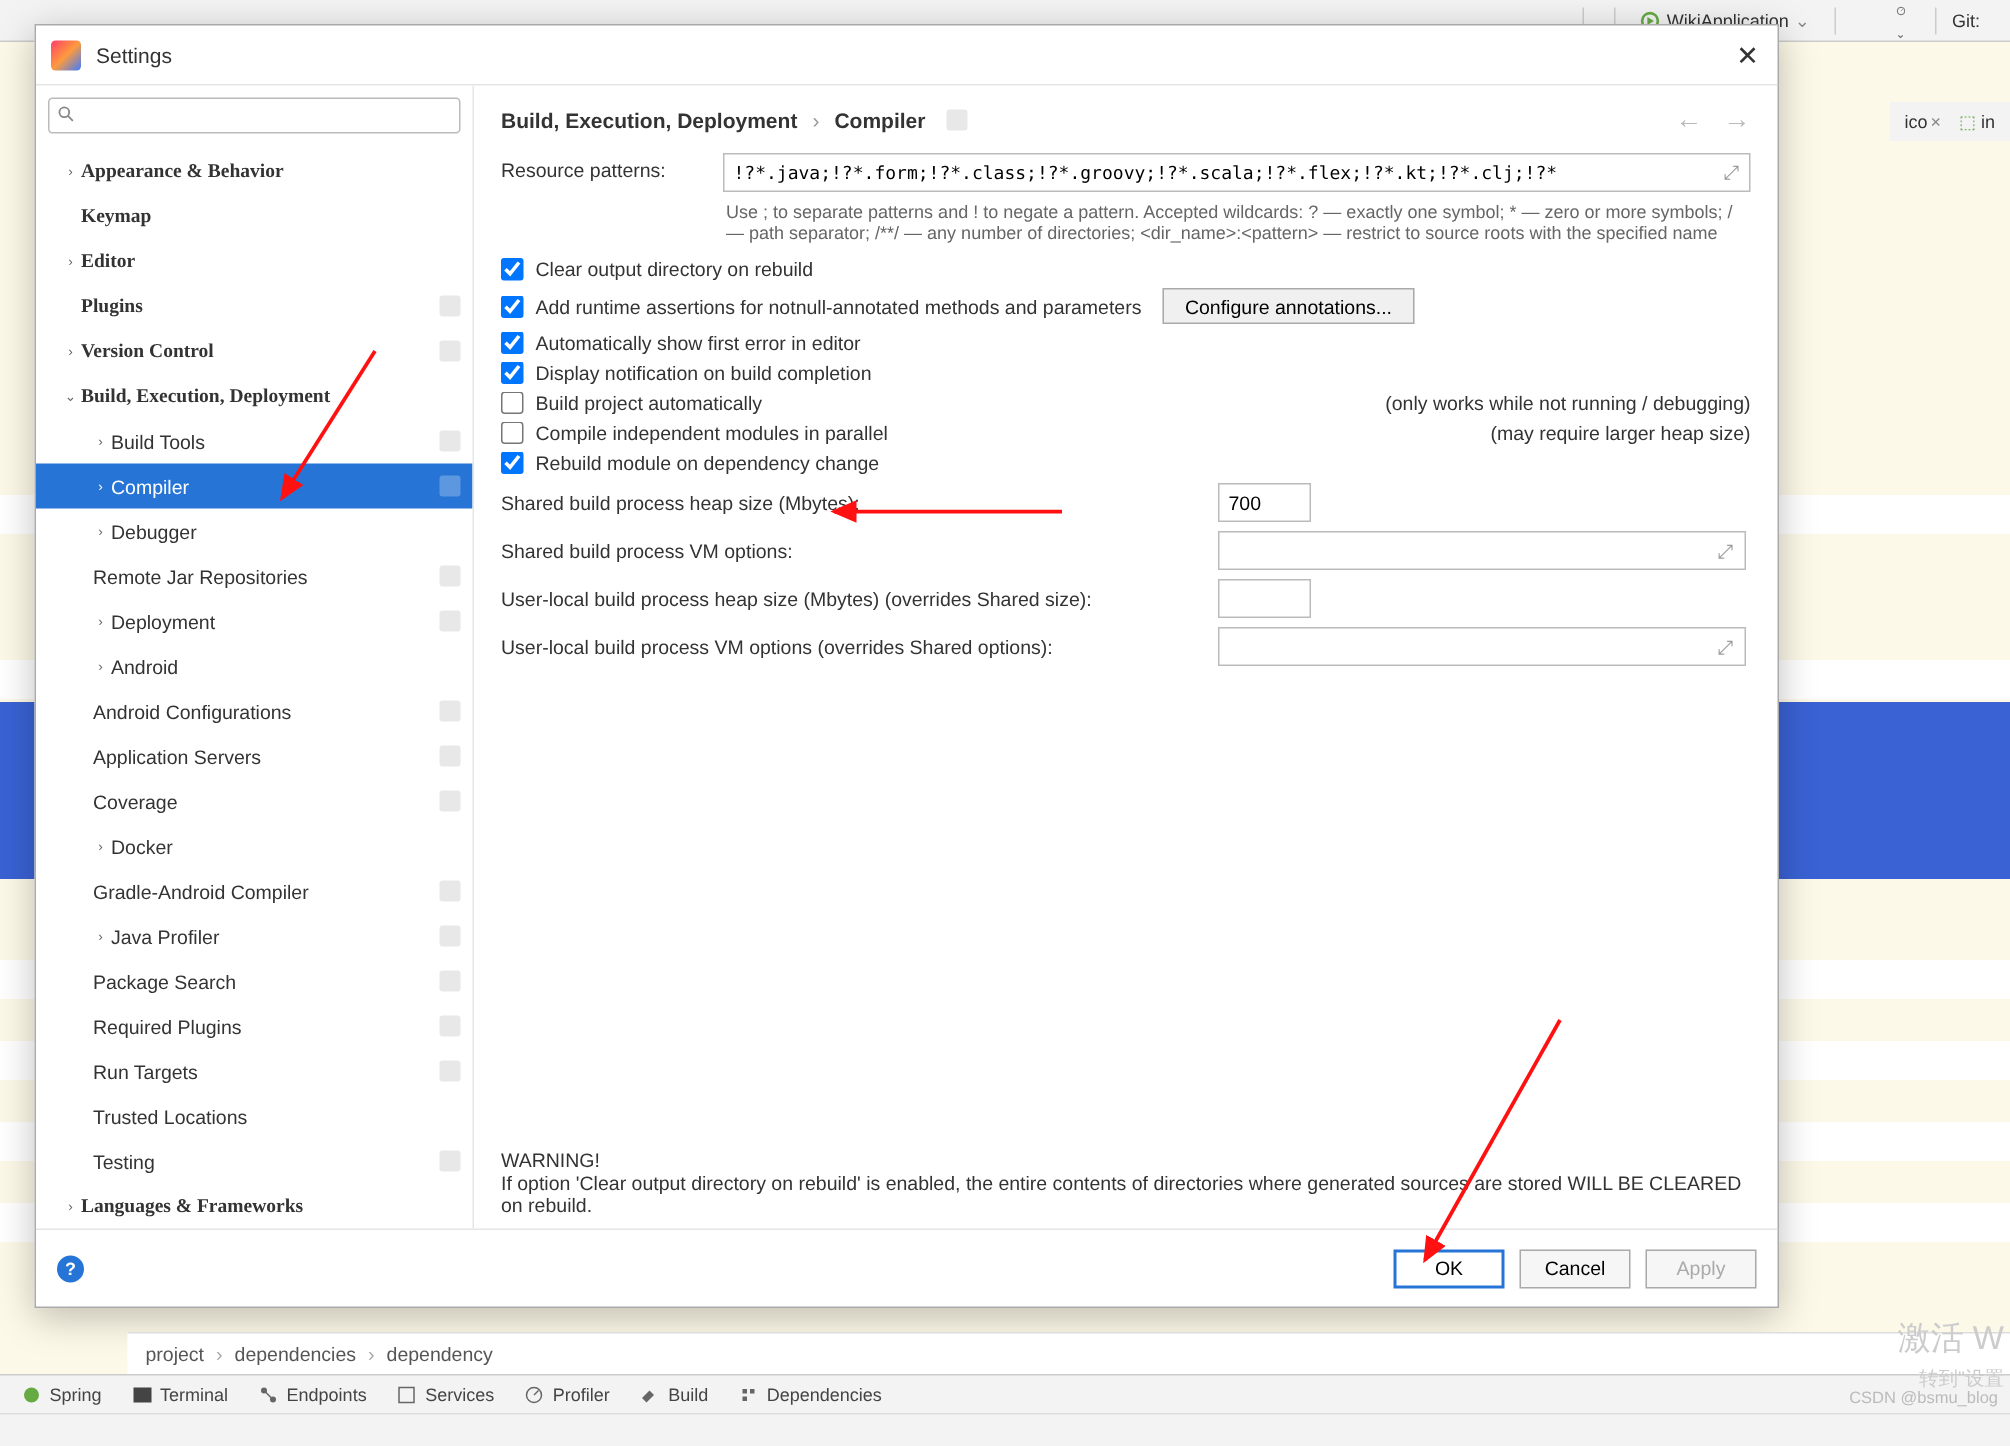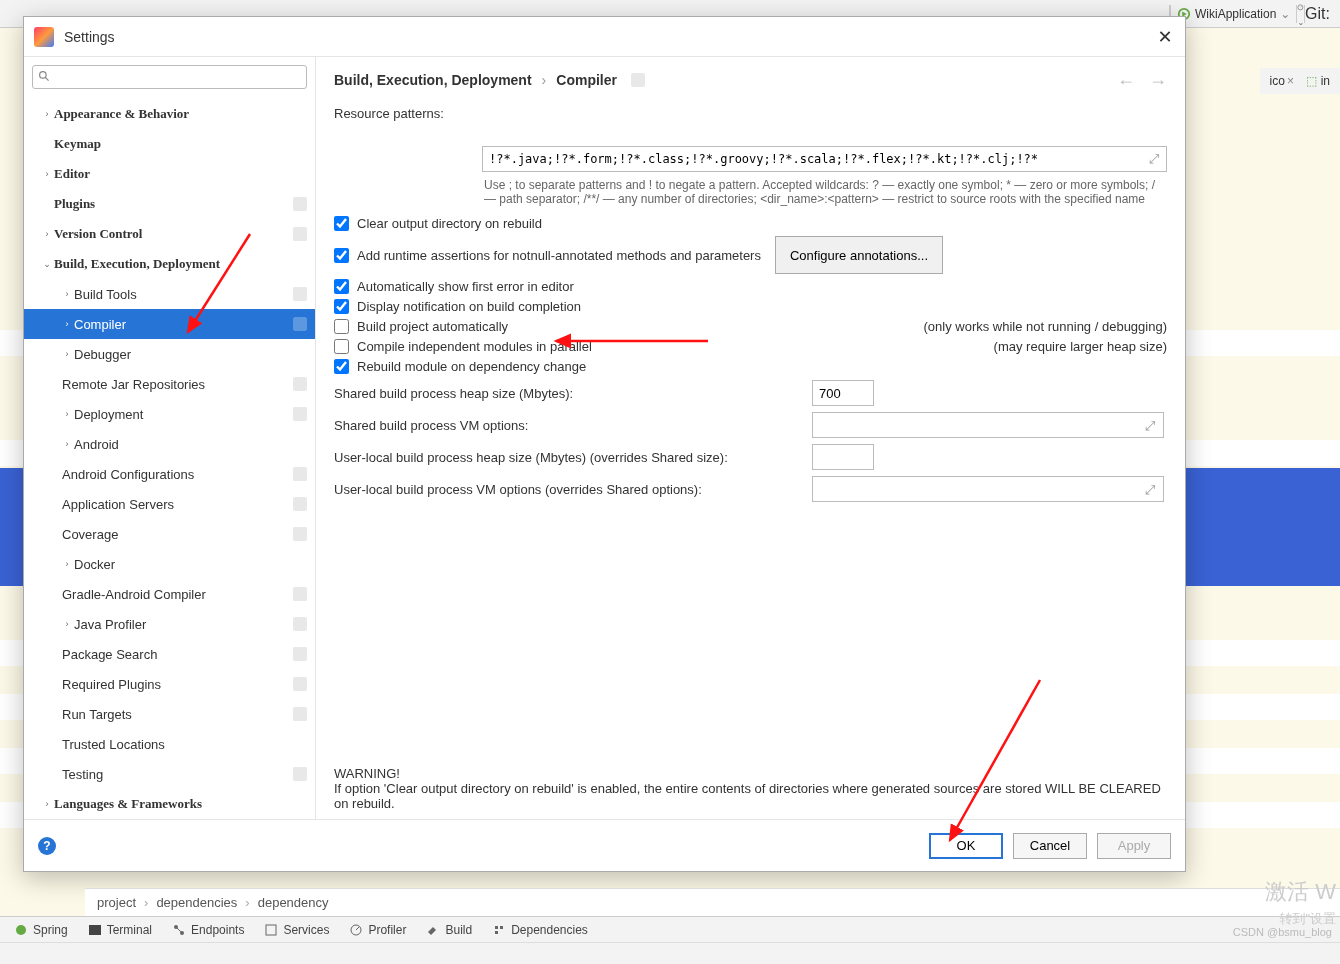--- a/index.html
+++ b/index.html
@@ -1,21 +1,21 @@
 <!DOCTYPE html>
 <html><head>
 <meta charset="utf-8">
 <style>
 * { box-sizing: border-box; margin: 0; padding: 0; }
 body { font-family: "Segoe UI", Arial, sans-serif; font-size: 13px; background: #fdf9e8; color: #333; width: 1340px; height: 964px; overflow: hidden; position: relative; }
 
 
 .bg-stripe { position:absolute; left:0; right:0; height:26px; background:#fff; }
 .bg-stripe.blue { background:#3a62d4; }
-.toolbar { position:absolute; top:0; left:0; right:0; height:28px; background:#f3f3f3; border-bottom:1px solid #ccc; display:flex; align-items:center; justify-content:flex-end; padding:0 10px; font-size:12px; }
+.toolbar { position:absolute; top:0; left:0; right:0; height:28px; background:#f3f3f3; border-bottom:1px solid #ccc; display:flex; align-items:center; justify-content:flex-end; gap:10px; padding:0 10px; font-size:12px; }
 .toolbar .sep { width:1px; height:18px; background:#ccc; }
 .run-config { display:flex; align-items:center; gap:4px; padding:2px 6px; }
 .run-config svg{width:14px;height:14px}
 .tab-strip { position:absolute; top:28px; right:0; height:26px; display:flex; align-items:center; gap:12px; padding:0 10px; font-size:12px; background:#f3f3f3;margin-top:40px; }
 .tab-close{color:#888;margin-left:2px}
 
 
 .dialog { position:absolute; top:16px; left:23px; width:1163px; height:856px; background:#fff; border:1px solid #aaa; box-shadow:0 6px 24px rgba(0,0,0,.25); display:flex; flex-direction:column;justify-content:space-between; }
 .titlebar { height:40px; display:flex; align-items:center; padding:0 10px; border-bottom:1px solid #e5e5e5; }
 .titlebar .app-icon { width:20px; height:20px; margin-right:10px; background:linear-gradient(135deg,#ff3d6a,#ff9a3d,#3d7bff); border-radius:3px; }
@@ -43,31 +43,31 @@
 .content { flex:1; display:flex; flex-direction:column; min-width:0; }
 .crumbs-row { display:flex; align-items:center; padding:12px 18px 4px; }
 .crumbs { font-size:14px; font-weight:600; display:flex; align-items:center; gap:10px; }
 .crumbs .sep{color:#999;font-weight:400}
 .crumbs .proj-mini{display:inline-block;width:14px;height:14px;background:#e8e8e8;border-radius:2px;margin-left:4px}
 .nav-arrows{margin-left:auto;display:flex;gap:14px;color:#bbb;font-size:18px}
 
 .form { padding:8px 18px 4px; overflow:auto; flex:1; }
 .row { display:flex; align-items:flex-start; margin-bottom:6px; }
 .row .label { width:148px; padding-top:4px; }
-.row .field { flex:1;margin-top:44px; }
+.row .field { flex:1; }
 .text-input { width:100%; height:26px; border:1px solid #bbb; padding:0 6px; font-family:Consolas,monospace; font-size:12px; }
 .num-input { width:62px; height:26px; border:1px solid #bbb; padding:0 6px; font-size:13px; text-align:left; }
 .wide-input { width:352px; height:26px; border:1px solid #bbb; padding:0 6px; position:relative; }
 .expand-icn{position:absolute;right:4px;top:5px;width:14px;height:14px;color:#999}
 .help-text { font-size:12px; color:#666; margin:2px 0 10px 150px; }
 
 .chk-row { display:flex; align-items:center; margin:5px 0; }
 .chk-row input[type=checkbox]{width:15px;height:15px;margin-right:8px}
 .chk-row .note{margin-left:auto;white-space:nowrap}
-.btn-inline{margin-left:14px;height:38px;padding:0 14px;background:#f0f0f0;border:1px solid #aaa;cursor:pointer;font-size:13px}
+.btn-inline{margin-left:14px;height:24px;padding:0 14px;background:#f0f0f0;border:1px solid #aaa;cursor:pointer;font-size:13px}
 
 .form-row2 { display:flex; align-items:center; margin:6px 0; }
 .form-row2 .l2 { width:478px; }
 .form-row2.wide .l2{width:478px}
 .form-row2 .wide-input{flex:0 0 352px}
 
 .warning { padding:0 18px 8px; font-size:13px; }
 .warning b{font-weight:400}
 
 .dialog-footer { border-top:1px solid #e5e5e5; height:52px; display:flex; align-items:center; padding:0 14px; gap:10px; }
@@ -133,21 +133,21 @@
         <path fill="#666" d="M8 1l6 3v5c0 4-3 6-6 6s-6-2-6-6V4z"></path>
       </svg></span>
   <span><svg viewBox="0 0 16 16">
         <circle cx="8" cy="8" r="6" fill="none" stroke="#666" stroke-width="1.5"></circle>
         <path stroke="#666" d="M8 8l3-3"></path>
       </svg><span style="font-size:8px;color:#666">⌄</span></span>
   <span><svg viewBox="0 0 16 16">
         <rect x="3" y="3" width="10" height="10" fill="#d44"></rect>
       </svg></span>
   <span class="sep"></span>
-  <span style="font-size:16px">Git:</span>
+  <span style="font-size:12px">Git:</span>
   <span><svg viewBox="0 0 16 16">
         <path fill="#39d" d="M8 2L4 6h3v6h2V6h3z"></path>
       </svg></span>
 </div>
 
 <div class="tab-strip">
   <span><span>ico</span><span class="tab-close">×</span></span>
   <span><span style="color:#6a4">⬚</span> <span>in</span></span>
 </div>
 

